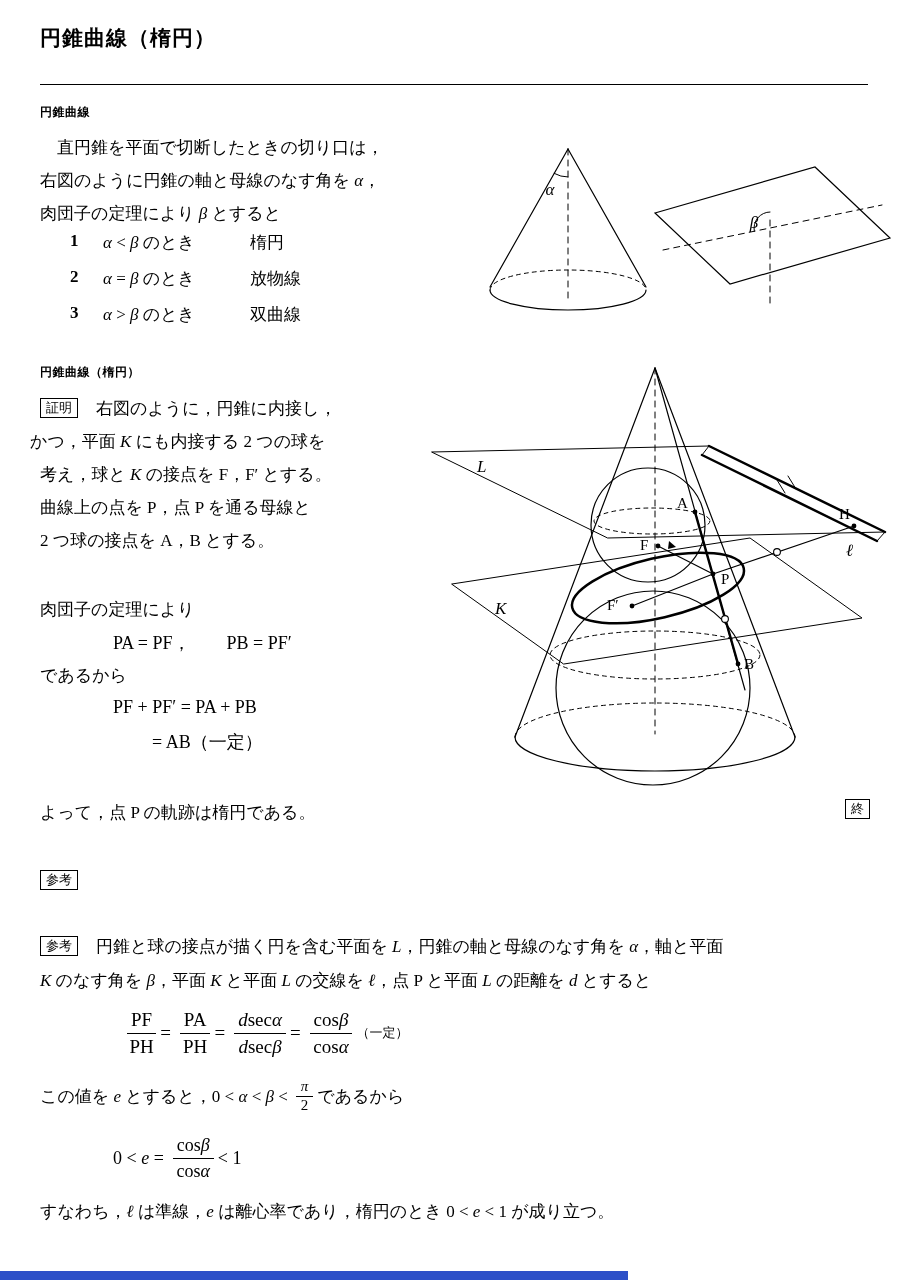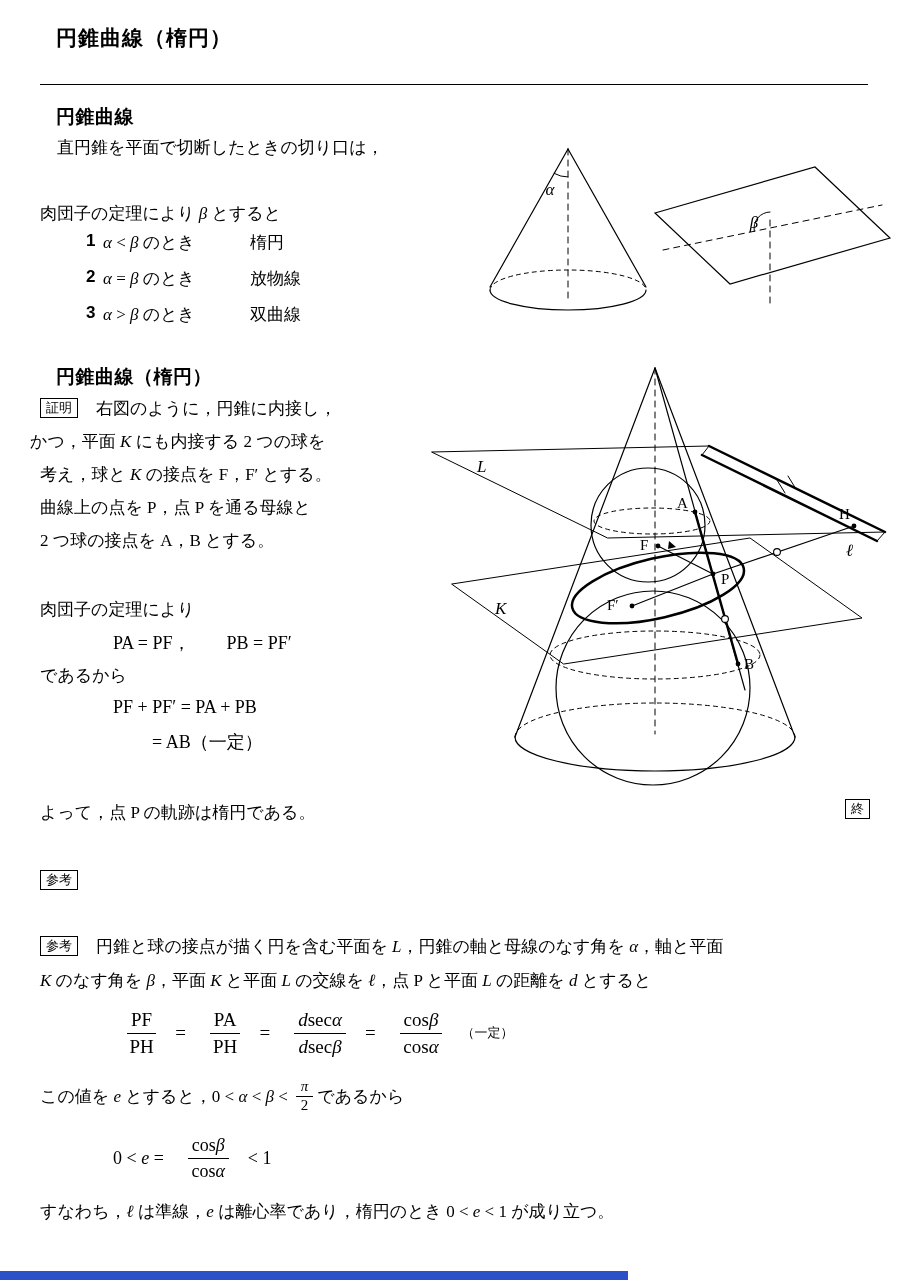--- a/index.html
+++ b/index.html
@@ -1,33 +1,33 @@
 <!DOCTYPE html>
 <html><head>
 <meta charset="utf-8">
 <style>
   html,body { margin:0; padding:0; background:#fff; }
   #page {
     position:relative; width:905px; height:1280px; background:#ffffff;
     font-family:"Liberation Serif","DejaVu Serif",serif; color:#000; overflow:hidden;
   }
   .abs { position:absolute; white-space:nowrap; }
-  .sans { font-family:Liberation Sans, sans-serif;margin-left:16px; }
+  .sans { font-family:Liberation Serif, serif; }
   .page-title { font-size:21px; font-weight:bold; letter-spacing:1px; }
   .rule { border-top:1.6px solid #000; height:0; }
-  .h2 { font-size:19px; font-weight:bold; letter-spacing:0.5px; }
+  .h2 { font-size:12px; font-weight:bold; letter-spacing:0.5px; }
   .body17 { font-size:17px; line-height:24px; }
   .num17 { font-size:17px; font-weight:bold; }
   .mi { font-style:italic; }
   .tag {
     border:1.3px solid #000; font-family:"Liberation Sans","DejaVu Sans",sans-serif;
     font-size:13px; padding:1px 5px 2px; display:inline-block; line-height:15px;
   }
   .math18 { font-size:18px; }
-  .mrow { position:absolute; display:flex; align-items:center; font-size:19px; white-space:nowrap;gap:15px; }
+  .mrow { position:absolute; display:flex; align-items:center; font-size:19px; white-space:nowrap; }
   .mrow17 { position:absolute; display:flex; align-items:center; font-size:17px; white-space:nowrap; }
   .mrow > span, .mrow17 > span { margin-right:4px; }
   .frac { display:inline-block; text-align:center; vertical-align:middle; margin:0 5px; line-height:1.15; }
   .frac .num { display:block; border-bottom:1.4px solid #000; padding:0 4px 2px; }
   .frac .den { display:block; padding-top:2px; }
   .ifrac { display:inline-block; text-align:center; vertical-align:middle; margin:0 4px; font-size:15px; line-height:1.05; }
   .ifrac .num { display:block; border-bottom:1.2px solid #000; padding:0 5px 1px; }
   .ifrac .den { display:block; padding-top:1px; }
   .fig { position:absolute; }
   .fig path, .fig circle, .fig ellipse { fill:none; stroke:#000; stroke-width:1.2; stroke-linecap:round; }
@@ -45,20 +45,21 @@
 </head>
 <body>
 
 <div id="page">
 
   <div class="abs sans page-title" style="left:40px;top:24px">円錐曲線（楕円）</div>
   <div class="abs rule" style="left:40px;top:84px;width:828px"></div>
 
   <div class="abs sans h2" style="left:40px;top:104px">円錐曲線</div>
   <div class="abs body17" style="left:40px;top:136px">　直円錐を平面で切断したときの切り口は，</div>
+  <div class="abs body17" style="left:40px;top:169px"><span>右図のように円錐の軸と母線のなす角を </span><span class="mi">α</span><span>，</span></div>
   <div class="abs body17" style="left:40px;top:202px"><span>肉団子の定理により </span><span class="mi">β</span><span> とすると</span></div>
 
   <div class="abs" style="left:70px;top:231px;width:420px;height:26px">
     <span class="abs sans num17" style="left:0">1</span>
     <span class="abs body17" style="left:33px"><span class="mi">α</span><span> &lt; </span><span class="mi">β</span><span> のとき</span></span>
     <span class="abs body17" style="left:180px">楕円</span>
   </div>
   <div class="abs" style="left:70px;top:267px;width:420px;height:26px">
     <span class="abs sans num17" style="left:0">2</span>
     <span class="abs body17" style="left:33px"><span class="mi">α</span><span> = </span><span class="mi">β</span><span> のとき</span></span>

